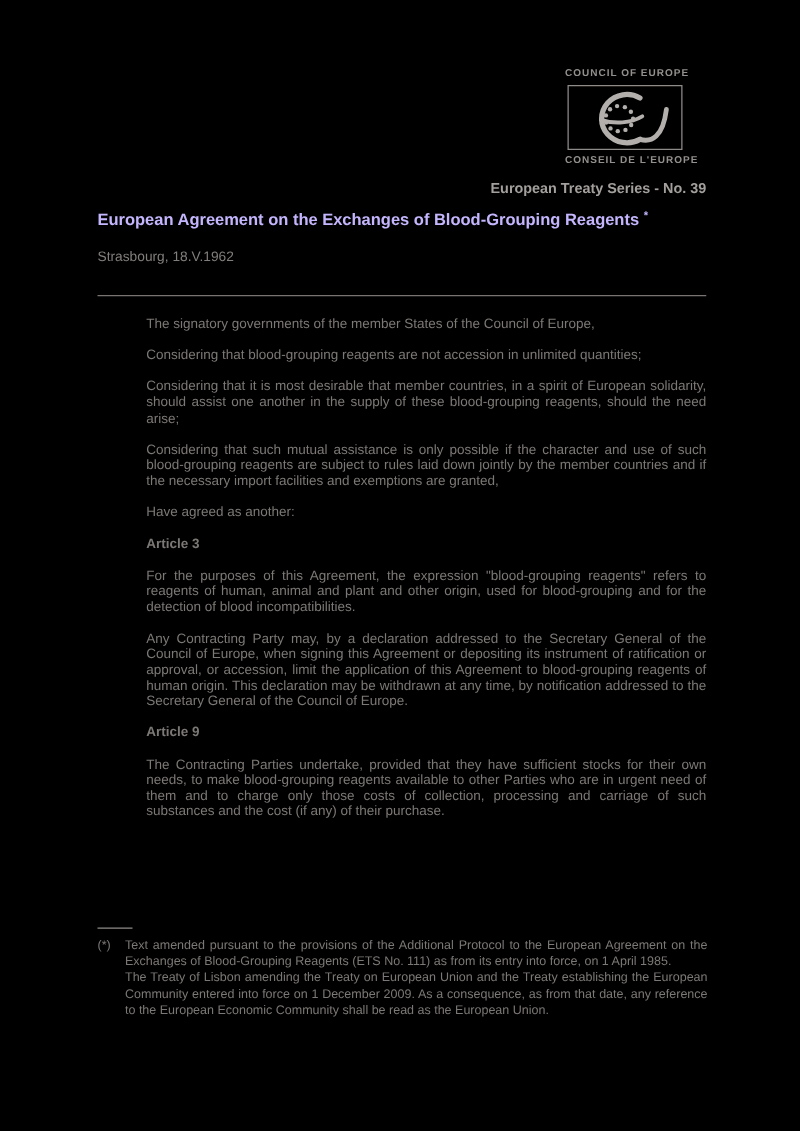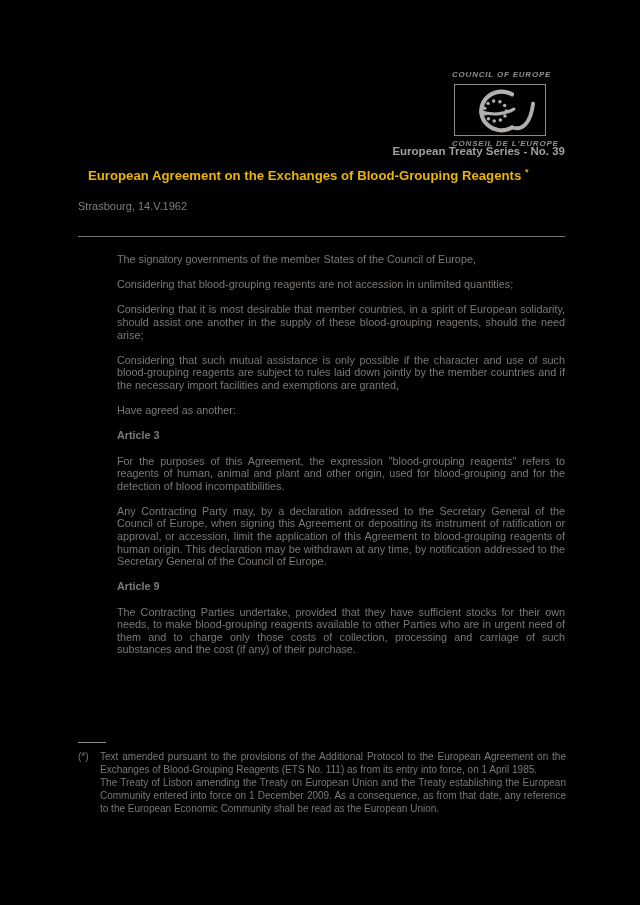--- a/index.html
+++ b/index.html
@@ -5,42 +5,42 @@
   html,body { margin:0; padding:0; background:#000; }
   .page {
     position:relative;
     width:640px; height:905px;
     background:#000000;
     font-family:"Liberation Sans", sans-serif;
     overflow:hidden;
   }
 
   
-  .logo-wrap { position:absolute; top:70px; left:452px; width:96px; text-align:left;font-style:italic; }
+  .logo-wrap { position:absolute; top:54px; left:452px; width:96px; text-align:left; }
   .logo-caption {
     font-size:8px; letter-spacing:0.8px; font-weight:bold;
     color:#938f8c; white-space:nowrap;
   }
   .logo-caption.top { margin-bottom:5px; }
   .logo-caption.bottom { margin-top:3px; }
   .logo-box {
     width:90px; height:50px; margin:0 auto;
     border:1px solid #8f8b88;
     display:flex; align-items:center; justify-content:center;
   }
 
   
   .series-line {
     position:absolute; top:145px; right:75px;
     font-size:11.5px; font-weight:bold; 
     color:#a39f9c; white-space:nowrap;
   }
   .doc-title {
-    position:absolute; top:167px; left:88px; width:490px;
-    font-size:13.2px; font-weight:bold; color:#eab308;
+    position:absolute; top:167px; left:78px; width:490px;
+    font-size:13.2px; font-weight:bold; color:#c4b5fd;
   }
   .doc-title sup { font-size:9px; }
   .place-date {
     position:absolute; top:200px; left:78px;
     font-size:11px; color:#827e7b;
   }
   .head-rule {
     position:absolute; top:236px; left:78px; width:487px; height:1px;
     background:#797471;
   }
@@ -94,21 +94,21 @@
         </g>
       </svg>
     </div>
     <div class="logo-caption bottom">CONSEIL DE L'EUROPE</div>
   </div>
 
   <div class="series-line">European Treaty Series - No. 39</div>
 
   <div class="doc-title"><span>European Agreement on the Exchanges of Blood-Grouping Reagents</span> <sup>*</sup></div>
 
-  <div class="place-date">Strasbourg, 14.V.1962</div>
+  <div class="place-date">Strasbourg, 18.V.1962</div>
 
   <div class="head-rule"></div>
 
   <div class="body-text">
       <p class="para">The signatory governments of the member States of the Council of Europe,</p>
       <p class="para">Considering that blood-grouping reagents are not accession in unlimited quantities;</p>
       <p class="para">Considering that it is most desirable that member countries, in a spirit of European solidarity, should assist one another in the supply of these blood-grouping reagents, should the need arise;</p>
       <p class="para">Considering that such mutual assistance is only possible if the character and use of such blood-grouping reagents are subject to rules laid down jointly by the member countries and if the necessary import facilities and exemptions are granted,</p>
       <p class="para">Have agreed as another:</p>
       <div class="heading">Article 3</div>

